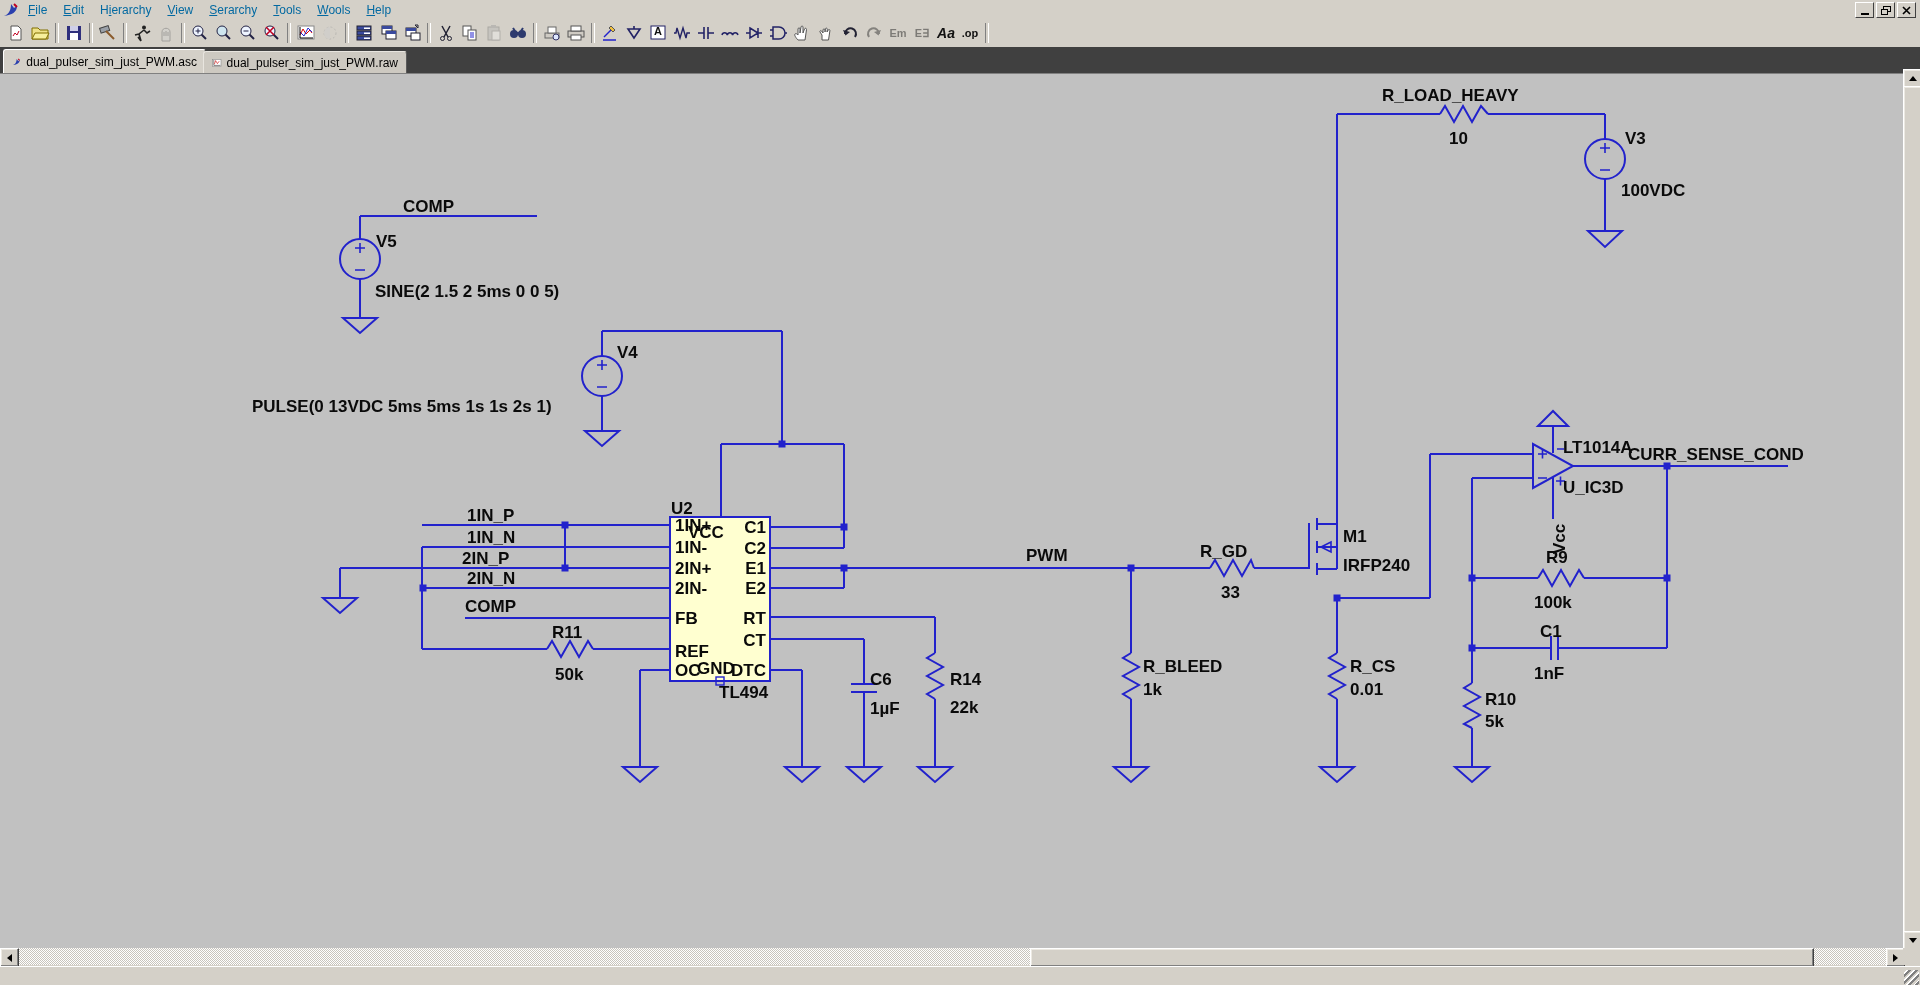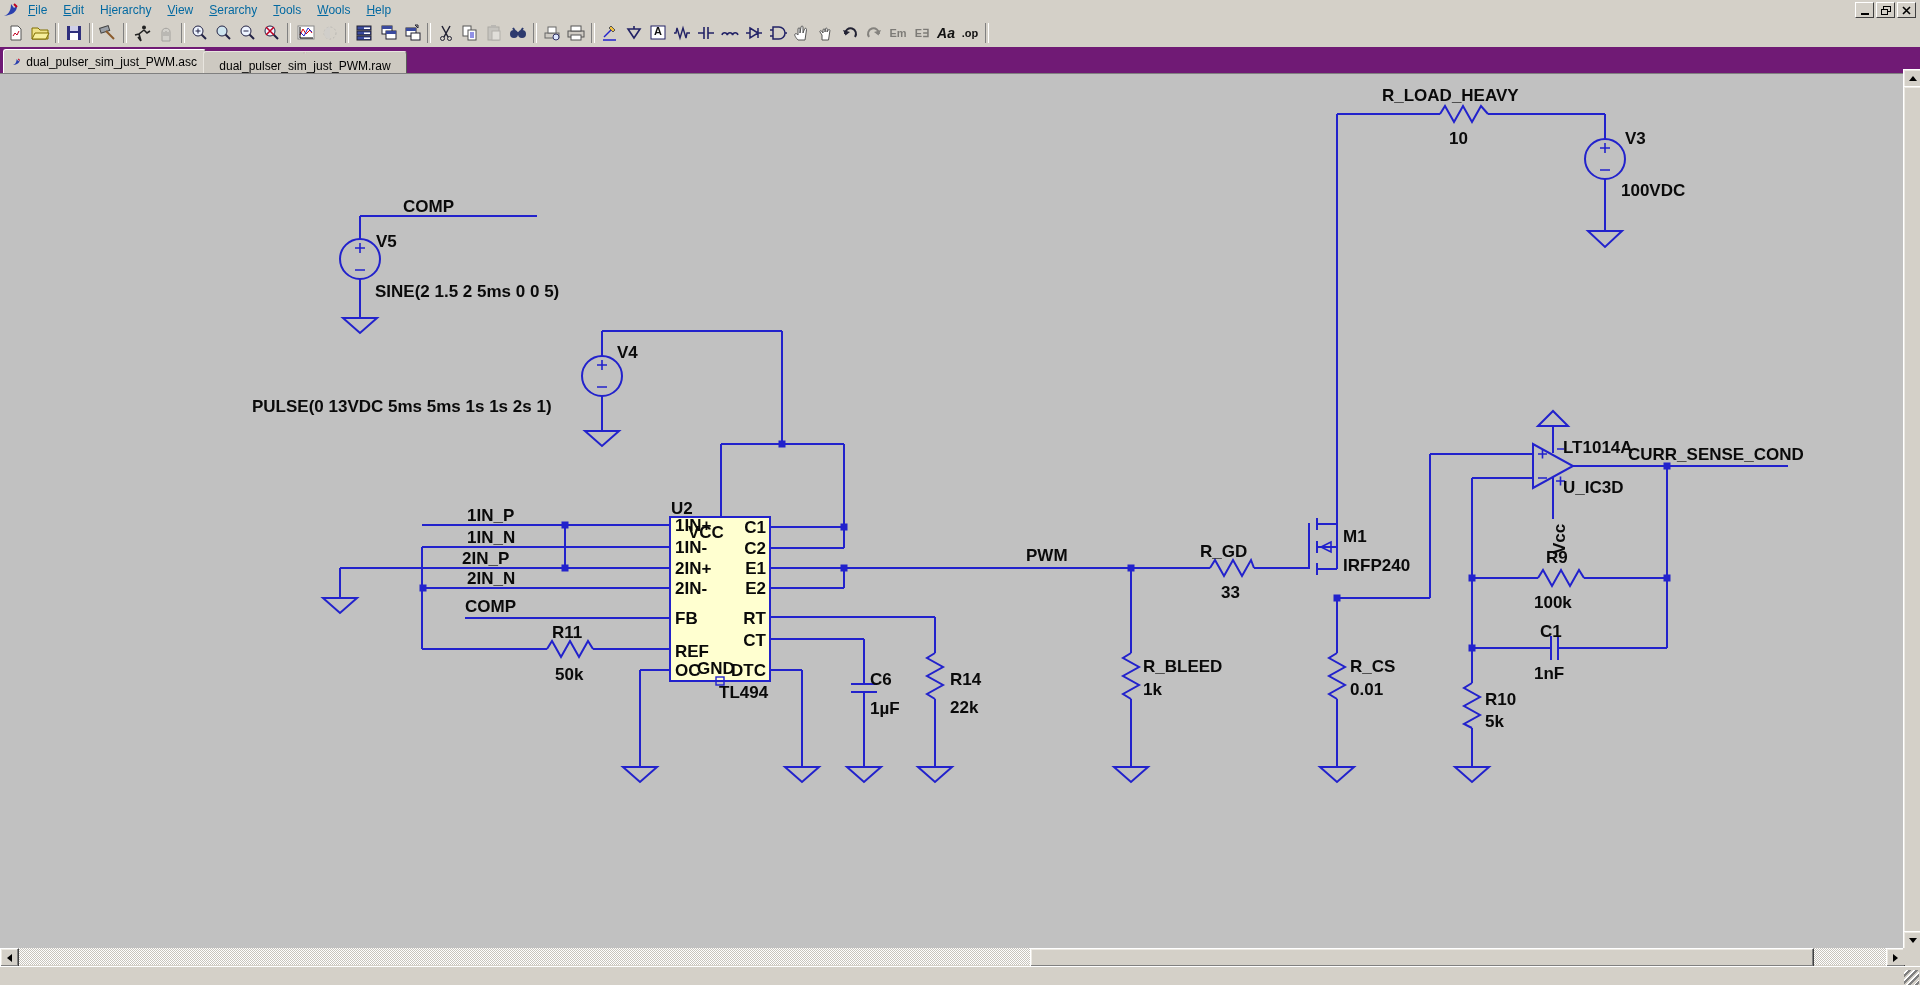--- a/index.html
+++ b/index.html
@@ -13,25 +13,25 @@
   #winbtns{position:absolute;right:4px;top:2px;display:flex;gap:2px;}
   .winbtn{width:17px;height:14px;background:#d4d0c8;border:1px solid;border-color:#fff #404040 #404040 #fff;
     display:flex;align-items:center;justify-content:center;}
   #toolbar{left:0;top:19px;width:1920px;height:28px;background:#d4d0c8;display:flex;align-items:center;
     border-bottom:1px solid #808080;box-shadow:0 1px 0 #fff;}
   .tb{width:24px;height:23px;display:flex;align-items:center;justify-content:center;position:relative;}
   .tb.dis{filter:grayscale(1) opacity(.45);justify-content:center;}
   .tbsep{width:2px;height:20px;border-left:1px solid #808080;border-right:1px solid #ffffff;margin:0 3px;}
   .gtxt{font-size:14px;font-weight:bold;color:#111;font-style:italic;}
   .gtxt2{font-size:11px;font-weight:bold;color:#111;}
-  #tabbar{left:0;top:47px;width:1920px;height:26px;background:#701a75;}
+  #tabbar{left:0;top:47px;width:1920px;height:26px;background:#404040;}
   .tab{position:absolute;top:2px;height:24px;background:#d4d0c8;border:1px solid;
     border-color:#fff #404040 #d4d0c8 #fff;border-radius:3px 3px 0 0;display:flex;align-items:center;
     font-size:12px;color:#000;padding:0 8px;gap:5px;}
-  .tab.inactive{top:4px;height:21px;background:#cdc9c1;border-color:#e8e5df #5a5a5a #5a5a5a #e8e5df;flex-direction:column;}
+  .tab.inactive{top:4px;height:21px;background:#cdc9c1;border-color:#e8e5df #5a5a5a #5a5a5a #e8e5df;}
   #canvas-wrap{left:0;top:73px;width:1903px;height:875px;background:#c1c1c1;
     border-top:1px solid #808080;}
   
   .sb-face{background:#d4d0c8;border:1px solid;border-color:#fff #404040 #404040 #fff;box-shadow:inset -1px -1px #808080,inset 1px 1px #ece9e2;}
   .dither{background:repeating-conic-gradient(#ffffff 0% 25%, #c8c4bc 0% 50%) 0 0/2px 2px;}
   .tri{width:0;height:0;border:4px solid transparent;}
   #vscroll{right:0;top:69px;width:17px;height:879px;}
   #hscroll{left:0;top:948px;width:1903px;height:17px;}
   #statusbar{left:0;top:966px;width:1920px;height:19px;background:#d4d0c8;border-top:1px solid #fff;}
   #grip{position:absolute;right:1px;bottom:1px;width:15px;height:15px;

